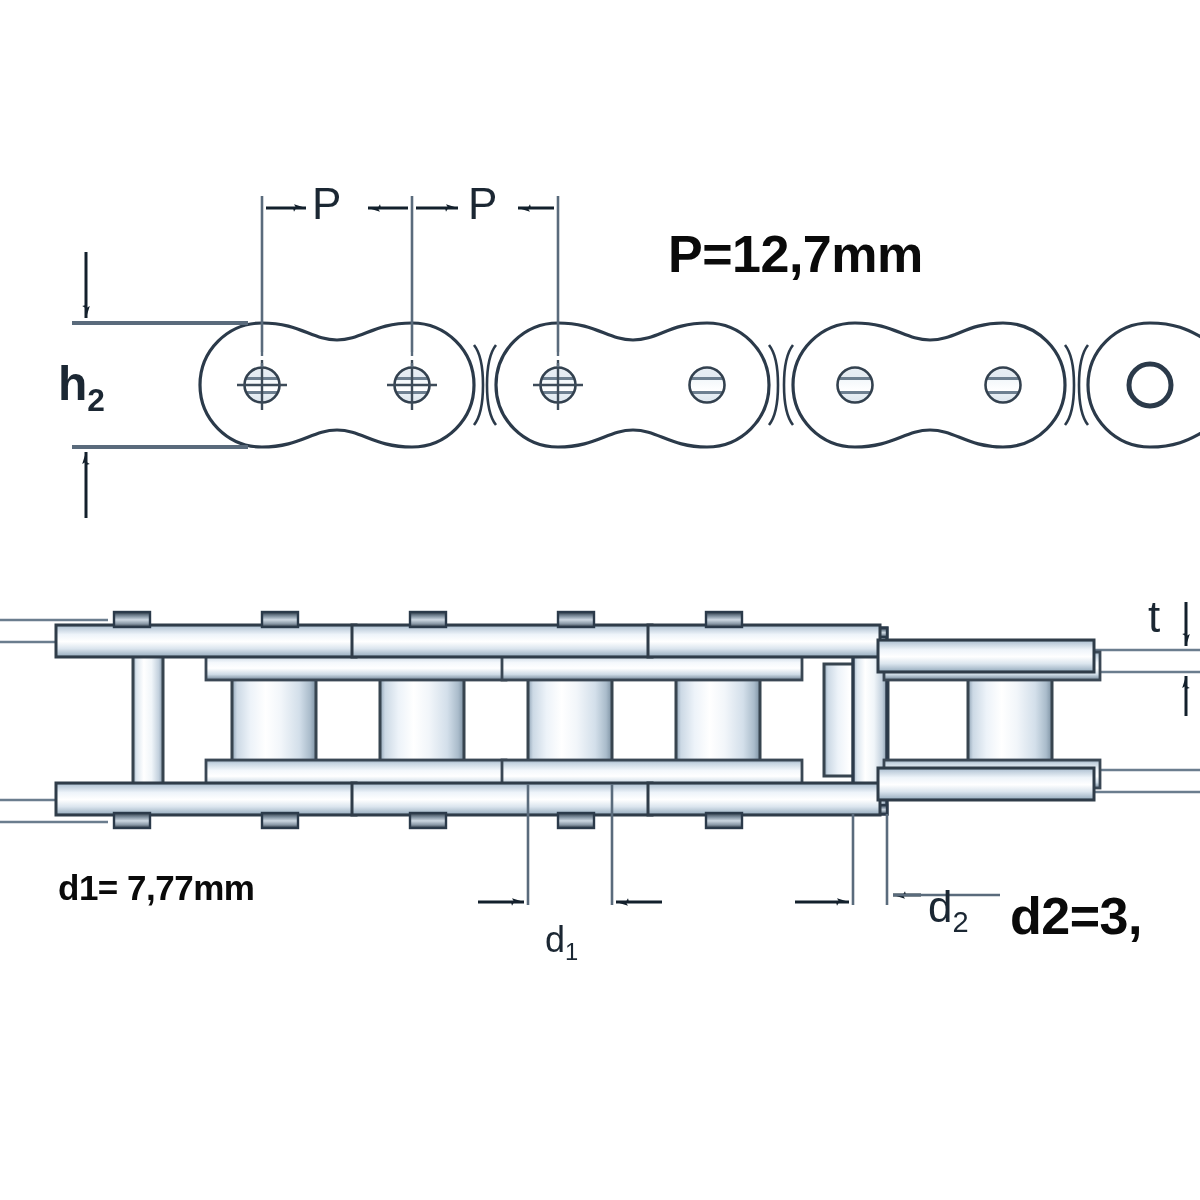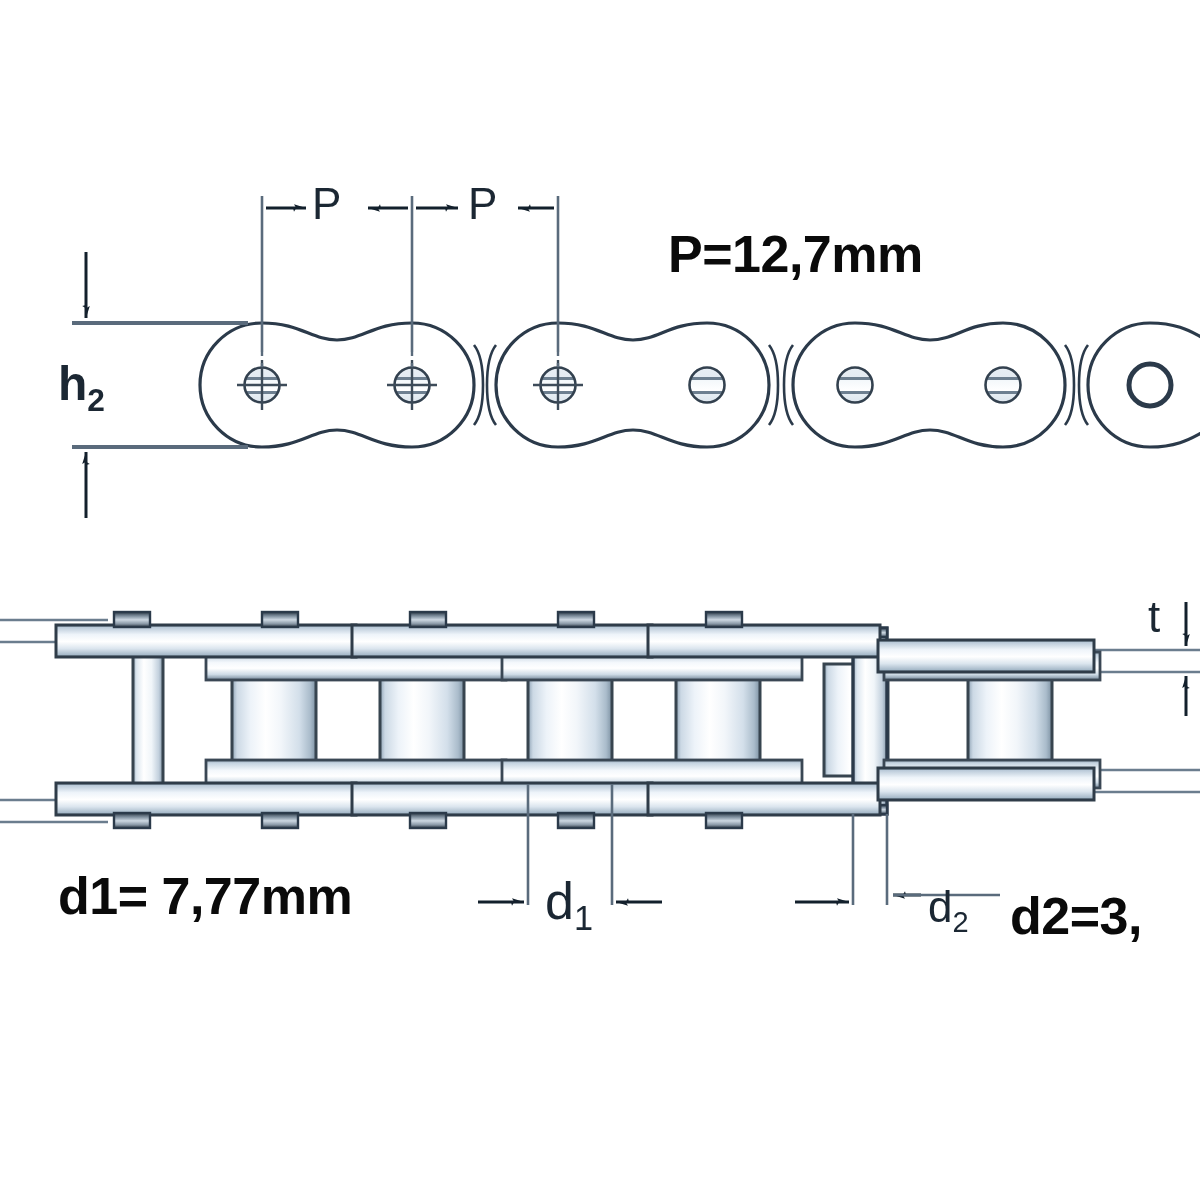--- a/index.html
+++ b/index.html
@@ -16,36 +16,36 @@
     position:absolute;
     font-family:"Liberation Sans","DejaVu Sans",sans-serif;
     font-weight:bold;
     color:#0a0a0a;
     white-space:nowrap;
     letter-spacing:-0.5px;
     line-height:1;
     text-align:center;
   }
   #callout-pitch{left:668px;top:228px;font-size:52px;}
-  #callout-d1{left:58px;top:870px;font-size:52px;}
+  #callout-d1{left:58px;top:870px;font-size:35px;}
   #callout-d2{left:1010px;top:870px;font-size:52px;margin-top:20px;}
 
   .dimlabel{
     position:absolute;
     font-family:"Liberation Sans","DejaVu Sans",sans-serif;
     font-weight:normal;
     color:#1b2733;
     white-space:nowrap;
     line-height:1;
   }
   .dimlabel .sub{font-size:0.66em;vertical-align:sub;}
   #label-h2{left:58px;top:360px;font-size:48px;font-weight:bold;}
   #label-p-1{left:312px;top:182px;font-size:44px;}
   #label-p-2{left:468px;top:182px;font-size:44px;}
-  #label-d1-sub{left:545px;top:875px;font-size:52px;}
+  #label-d1-sub{left:545px;top:922px;font-size:36px;}
   #label-d2-sub{left:928px;top:885px;font-size:44px;}
   #label-t{left:1148px;top:595px;font-size:44px;}
 </style>
 </head>
 <body>
 
 <div id="stage">
 <svg viewBox="0 0 1200 1200" xmlns="http://www.w3.org/2000/svg">
   <defs>
 

